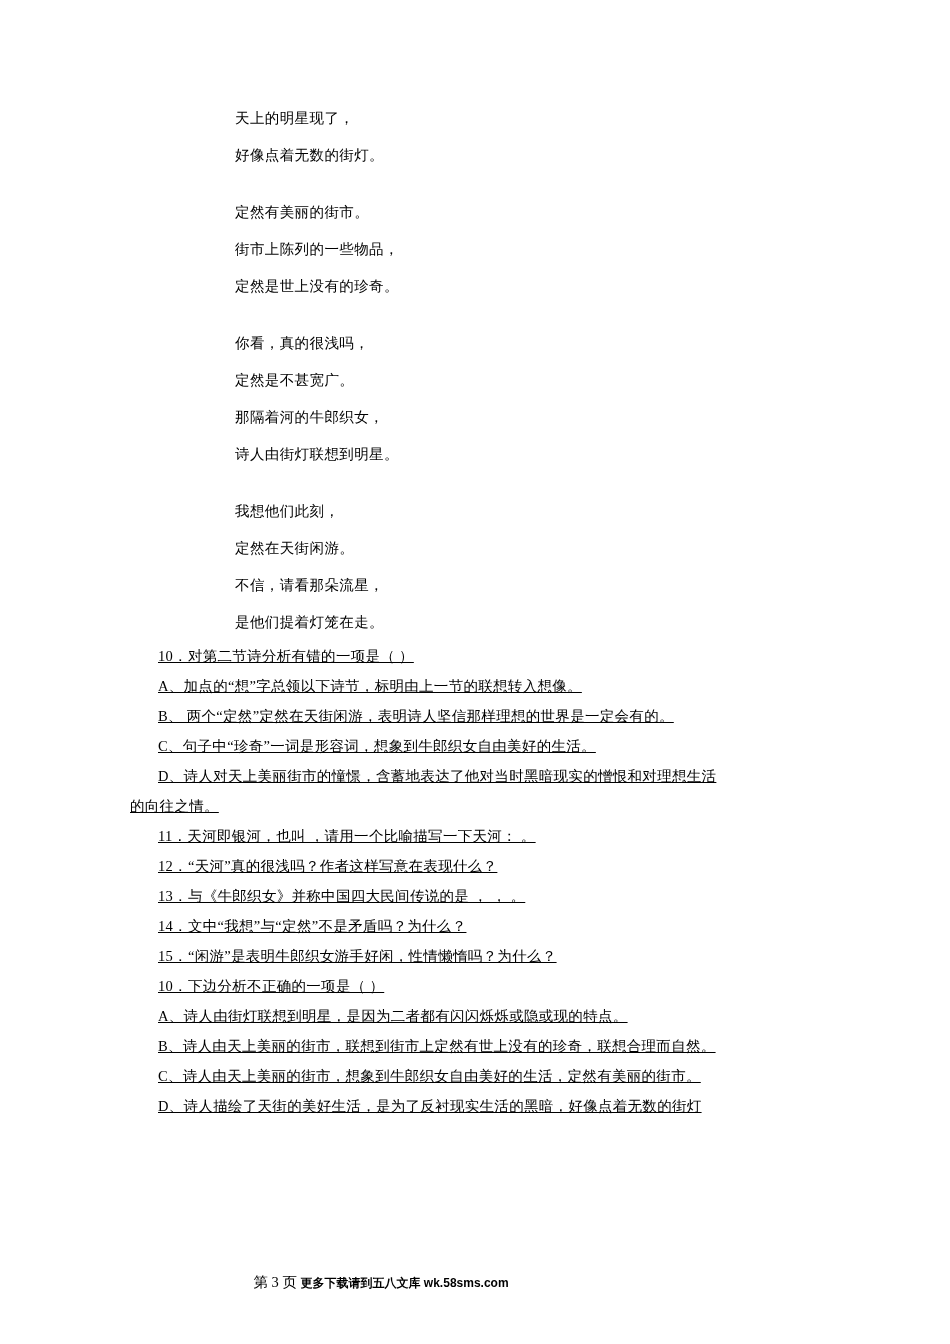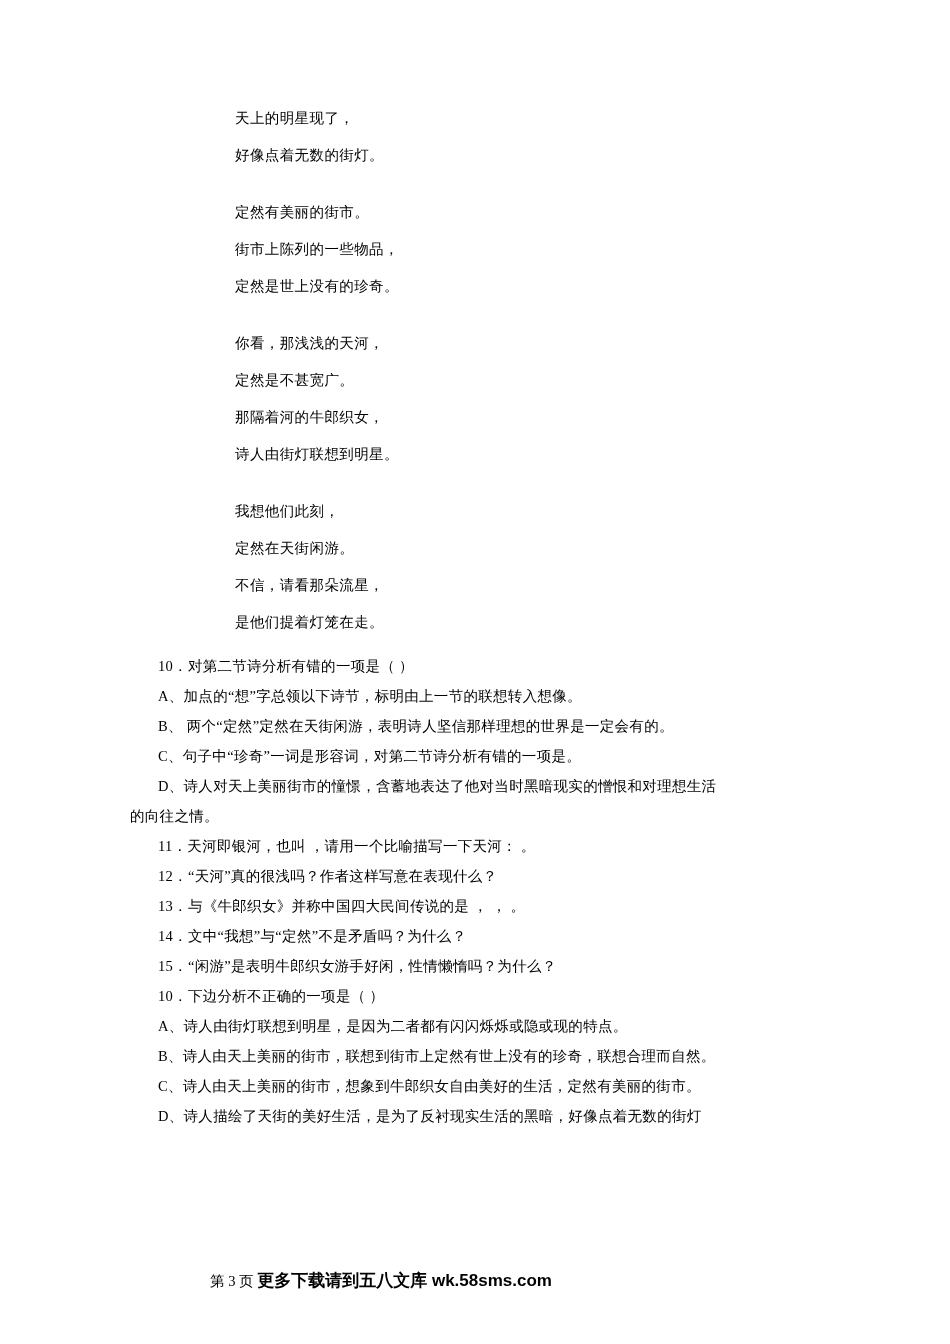--- a/index.html
+++ b/index.html
@@ -39,21 +39,22 @@
     white-space: nowrap;
   }
   .stanza {
     margin-bottom: 20px;
   }
   .stanza:last-child {
     margin-bottom: 0;
   }
   
   .qa {
-    margin-top: 10px;
+    margin-top: 0;
+    text-decoration: underline;
   }
   .q-line {
     font-size: 14.5px;
     line-height: 30px;
     letter-spacing: 0.3px;
     text-indent: 28px;
   }
   .q-line.cont {
     text-indent: 0;
   }
@@ -65,21 +66,21 @@
     text-align: center;
     font-size: 14.5px;
     font-family: "Liberation Serif", "DejaVu Serif", serif;
   }
   .footer .pg {
     font-weight: normal;
   }
   .footer .site {
     font-weight: bold;
     font-family: "Liberation Sans", sans-serif;
-    font-size: 17px;
+    font-size: 12px;
   }
 </style>
 </head>
 <body>
 
 <div class="page">
 
   <div class="content">
 
     <div class="poem">
@@ -89,40 +90,40 @@
         <div class="poem-line">好像点着无数的街灯。</div>
       </div>
 
       <div class="stanza">
         <div class="poem-line">定然有美丽的街市。</div>
         <div class="poem-line">街市上陈列的一些物品，</div>
         <div class="poem-line">定然是世上没有的珍奇。</div>
       </div>
 
       <div class="stanza">
-        <div class="poem-line">你看，那浅浅的天河，</div>
+        <div class="poem-line">你看，真的很浅吗，</div>
         <div class="poem-line">定然是不甚宽广。</div>
         <div class="poem-line">那隔着河的牛郎织女，</div>
         <div class="poem-line">诗人由街灯联想到明星。</div>
       </div>
 
       <div class="stanza">
         <div class="poem-line">我想他们此刻，</div>
         <div class="poem-line">定然在天街闲游。</div>
         <div class="poem-line">不信，请看那朵流星，</div>
         <div class="poem-line">是他们提着灯笼在走。</div>
       </div>
 
     </div>
 
     <div class="qa">
       <div class="q-line">10．对第二节诗分析有错的一项是（    ）</div>
       <div class="q-line">A、加点的“想”字总领以下诗节，标明由上一节的联想转入想像。</div>
       <div class="q-line">B、  两个“定然”定然在天街闲游，表明诗人坚信那样理想的世界是一定会有的。</div>
-      <div class="q-line">C、句子中“珍奇”一词是形容词，对第二节诗分析有错的一项是。</div>
+      <div class="q-line">C、句子中“珍奇”一词是形容词，想象到牛郎织女自由美好的生活。</div>
       <div class="q-line">D、诗人对天上美丽街市的憧憬，含蓄地表达了他对当时黑暗现实的憎恨和对理想生活</div>
       <div class="q-line cont">的向往之情。</div>
       <div class="q-line">11．天河即银河，也叫        ，请用一个比喻描写一下天河：                    。</div>
       <div class="q-line">12．“天河”真的很浅吗？作者这样写意在表现什么？</div>
       <div class="q-line">13．与《牛郎织女》并称中国四大民间传说的是        ，        ，        。</div>
       <div class="q-line">14．文中“我想”与“定然”不是矛盾吗？为什么？</div>
       <div class="q-line">15．“闲游”是表明牛郎织女游手好闲，性情懒惰吗？为什么？</div>
       <div class="q-line">10．下边分析不正确的一项是（  ）</div>
       <div class="q-line">A、诗人由街灯联想到明星，是因为二者都有闪闪烁烁或隐或现的特点。</div>
       <div class="q-line">B、诗人由天上美丽的街市，联想到街市上定然有世上没有的珍奇，联想合理而自然。</div>

